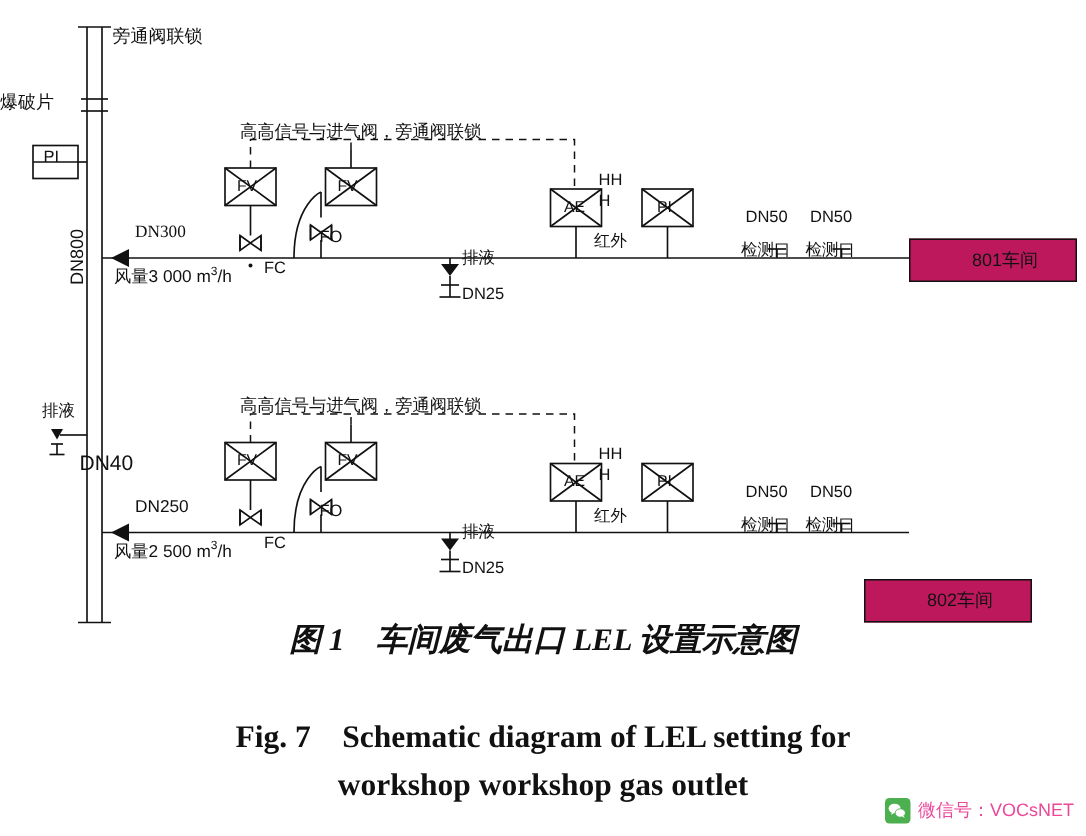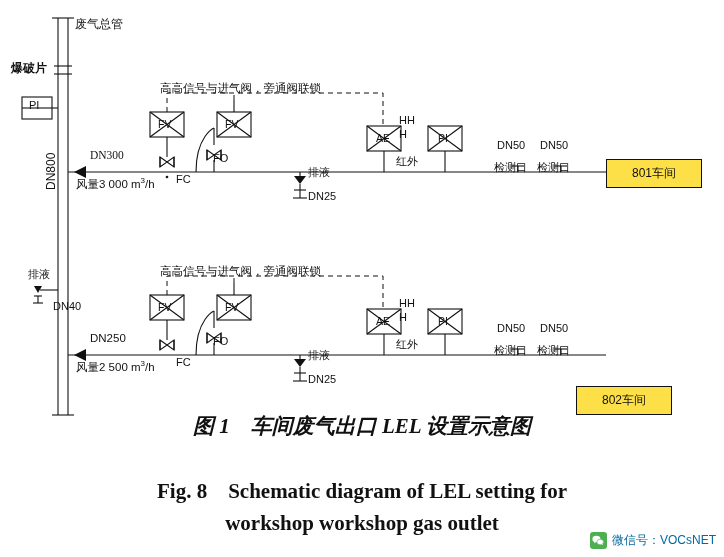--- a/index.html
+++ b/index.html
@@ -27,32 +27,33 @@
     color:#111;
     white-space:nowrap;
   }
   .cap1{top:412px;font-size:21px;font-weight:bold;font-style:italic;}
   .cap2{top:477px;font-size:21px;font-weight:bold;}
   .cap3{top:511px;font-size:21px;font-weight:bold;}
   .wm{
     position:absolute;
     right:8px;bottom:8px;
     display:flex;align-items:flex-start;gap:5px;
-    font-size:12px;color:#0369a1;
+    font-size:12px;color:#ec4899;
     font-family:"Liberation Sans", sans-serif;
   }
   .wm-icon{
     width:17px;height:17px;border-radius:3px;background:#4caf50;
     display:flex;align-items:center;justify-content:center;
   }
   .wm-icon svg{display:block;}
   .room-box{
-    position:absolute;border:1px solid #111;background:#fde047;
+    position:absolute;border:1px solid #111;background:#be185d;
     display:flex;align-items:center;justify-content:center;
     font-size:12px;
+    padding-left:16px;
   }
   .sub{font-size:8px;vertical-align:super;}
 </style>
 </head>
 <body>
 
 <svg id="canvas" viewBox="0 0 724 557">
   <defs>
     <marker id="arrL" markerWidth="10" markerHeight="8" refX="9" refY="4" orient="auto">
       <path d="M9,0 L0,4 L9,8 z" fill="#111"></path>
@@ -178,26 +179,26 @@
   </g>
 
   <g stroke="#111" fill="none" stroke-width="1" stroke-dasharray="5,4">
     <path d="M167,112 L167,93 L383,93 L383,126"></path>
     <path d="M234,100 L234,93"></path>
     <path d="M167,295 L167,276 L383,276 L383,309"></path>
     <path d="M234,283 L234,276"></path>
   </g>
 </svg>
 
-<div class="lbl" style="left:75px;top:18px;font-size:12px;">废气总管</div>
-<div class="lbl" style="left:11px;top:62px;font-size:12px;font-weight:bold;">爆破片</div>
+<div class="lbl" style="left:75px;top:18px;font-size:12px;">旁通阀联锁</div>
+<div class="lbl" style="left:0;top:62px;font-size:12px;">爆破片</div>
 <div class="lbl" style="left:29px;top:99px;font-size:11px;">PI</div>
 <div class="lbl" style="left:45px;top:190px;font-size:12px;transform:rotate(-90deg);transform-origin:left top;">DN800</div>
 <div class="lbl" style="left:28px;top:268px;font-size:11px;">排液</div>
-<div class="lbl" style="left:25px;top:300px;font-size:11px;padding-left:28px;">DN40</div>
+<div class="lbl" style="left:25px;top:300px;font-size:14px;padding-left:28px;">DN40</div>
 
 <div class="lbl" style="left:160px;top:82px;font-size:11.5px;">高高信号与进气阀，旁通阀联锁</div>
 <div class="lbl" style="left:158px;top:118px;font-size:10.5px;">FV</div>
 <div class="lbl" style="left:225px;top:118px;font-size:10.5px;">FV</div>
 <div class="lbl" style="left:176px;top:173px;font-size:11px;">FC</div>
 <div class="lbl" style="left:213px;top:152px;font-size:11px;">FO</div>
 <div class="lbl" style="left:90px;top:149px;font-size:11.5px;font-family:Liberation Serif, serif;">DN300</div>
 <div class="lbl" style="left:76px;top:176px;font-size:11.5px;">
   <span>风量3 000 m<span class="sub">3</span>/h</span>
 </div>
@@ -234,21 +235,21 @@
 <div class="lbl" style="left:438px;top:315px;font-size:10.5px;">PI</div>
 <div class="lbl" style="left:497px;top:322px;font-size:11px;">DN50</div>
 <div class="lbl" style="left:540px;top:322px;font-size:11px;">DN50</div>
 <div class="lbl" style="left:494px;top:344px;font-size:11px;">检测口</div>
 <div class="lbl" style="left:537px;top:344px;font-size:11px;">检测口</div>
 <div class="room-box" style="left:576px;top:342px;width:94px;height:27px;margin-top:44px;">
   <span>802车间</span>
 </div>
 
 <div class="cap cap1">图 1　车间废气出口 LEL 设置示意图</div>
-<div class="cap cap2">Fig. 8　Schematic diagram of LEL setting for</div>
+<div class="cap cap2">Fig. 7　Schematic diagram of LEL setting for</div>
 <div class="cap cap3">workshop workshop gas outlet</div>
 
 <div class="wm">
   <span class="wm-icon">
     <svg width="12" height="11" viewBox="0 0 12 11">
       <ellipse cx="4.4" cy="4" rx="4" ry="3.2" fill="#fff"></ellipse>
       <path d="M2.6,6.6 L2.0,8.2 L3.9,7.3 z" fill="#fff"></path>
       <ellipse cx="8.2" cy="7" rx="3.4" ry="2.8" fill="#fff" stroke="#4caf50" stroke-width="0.6"></ellipse>
       <path d="M10.5,8.9 L11.1,10.2 L9.5,9.5 z" fill="#fff"></path>
     </svg>

